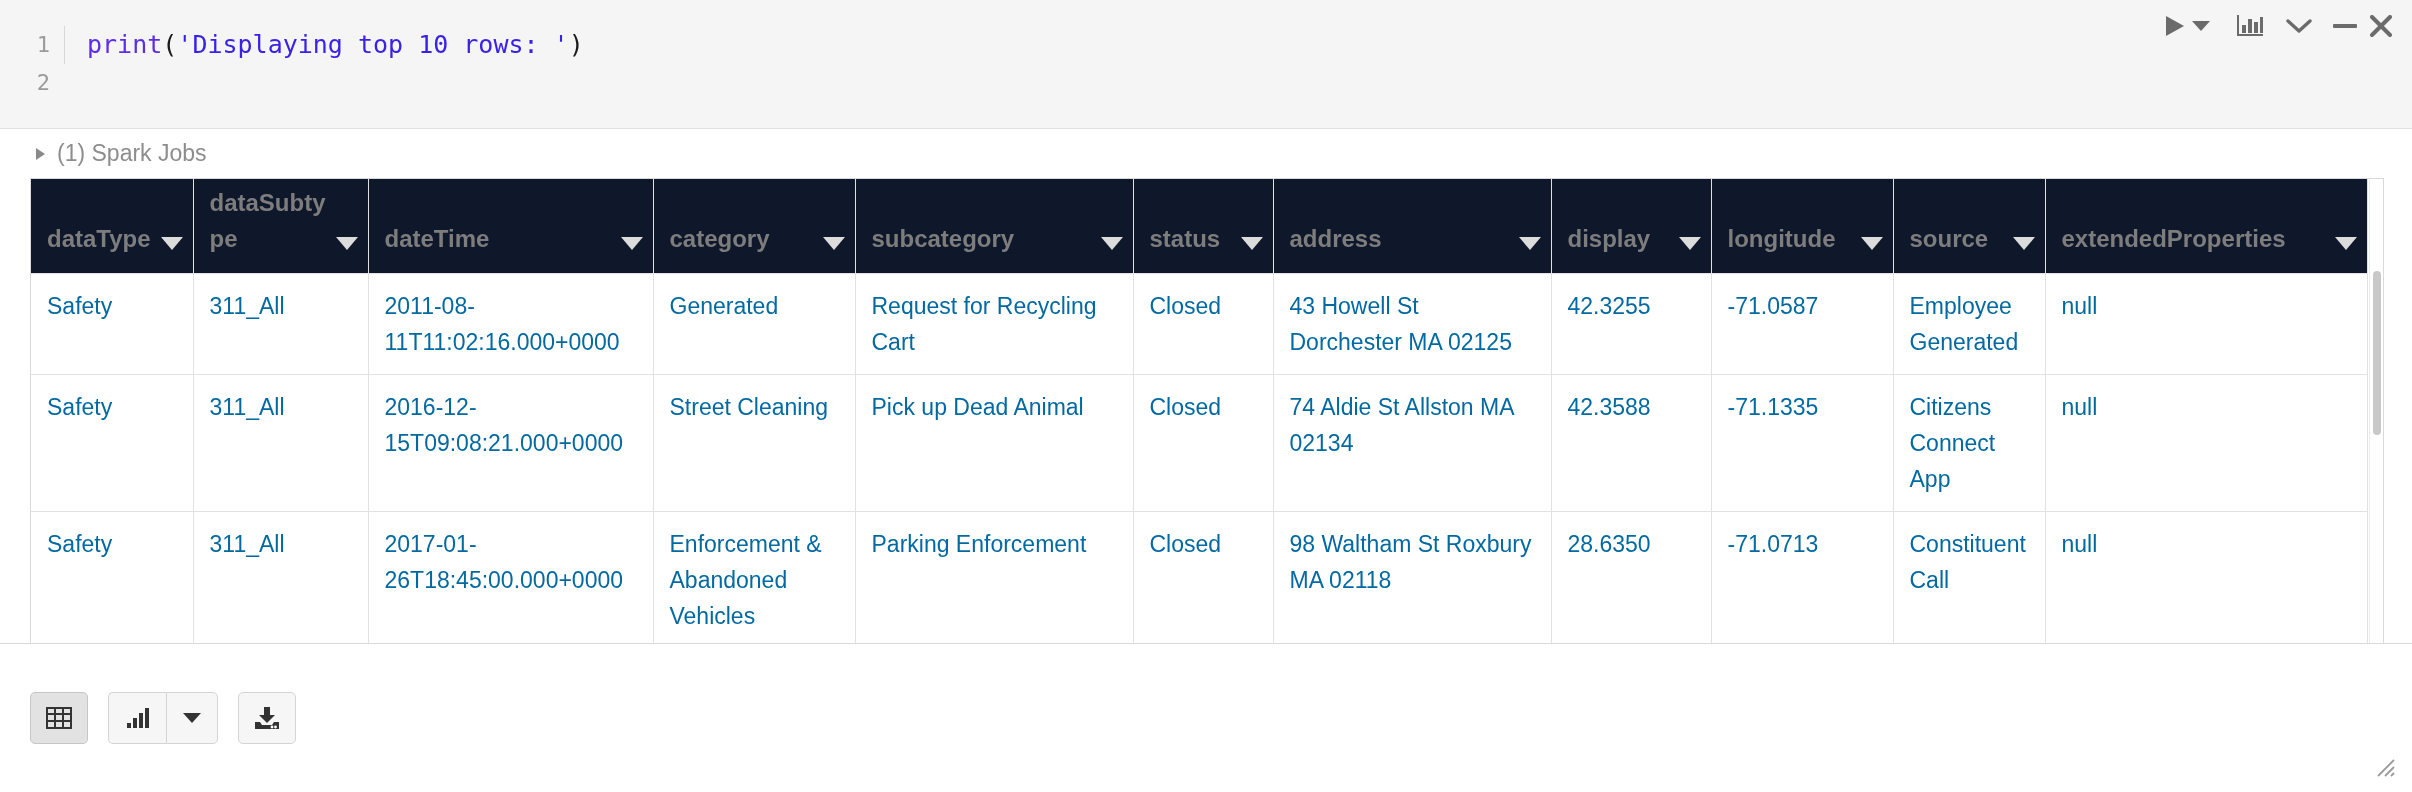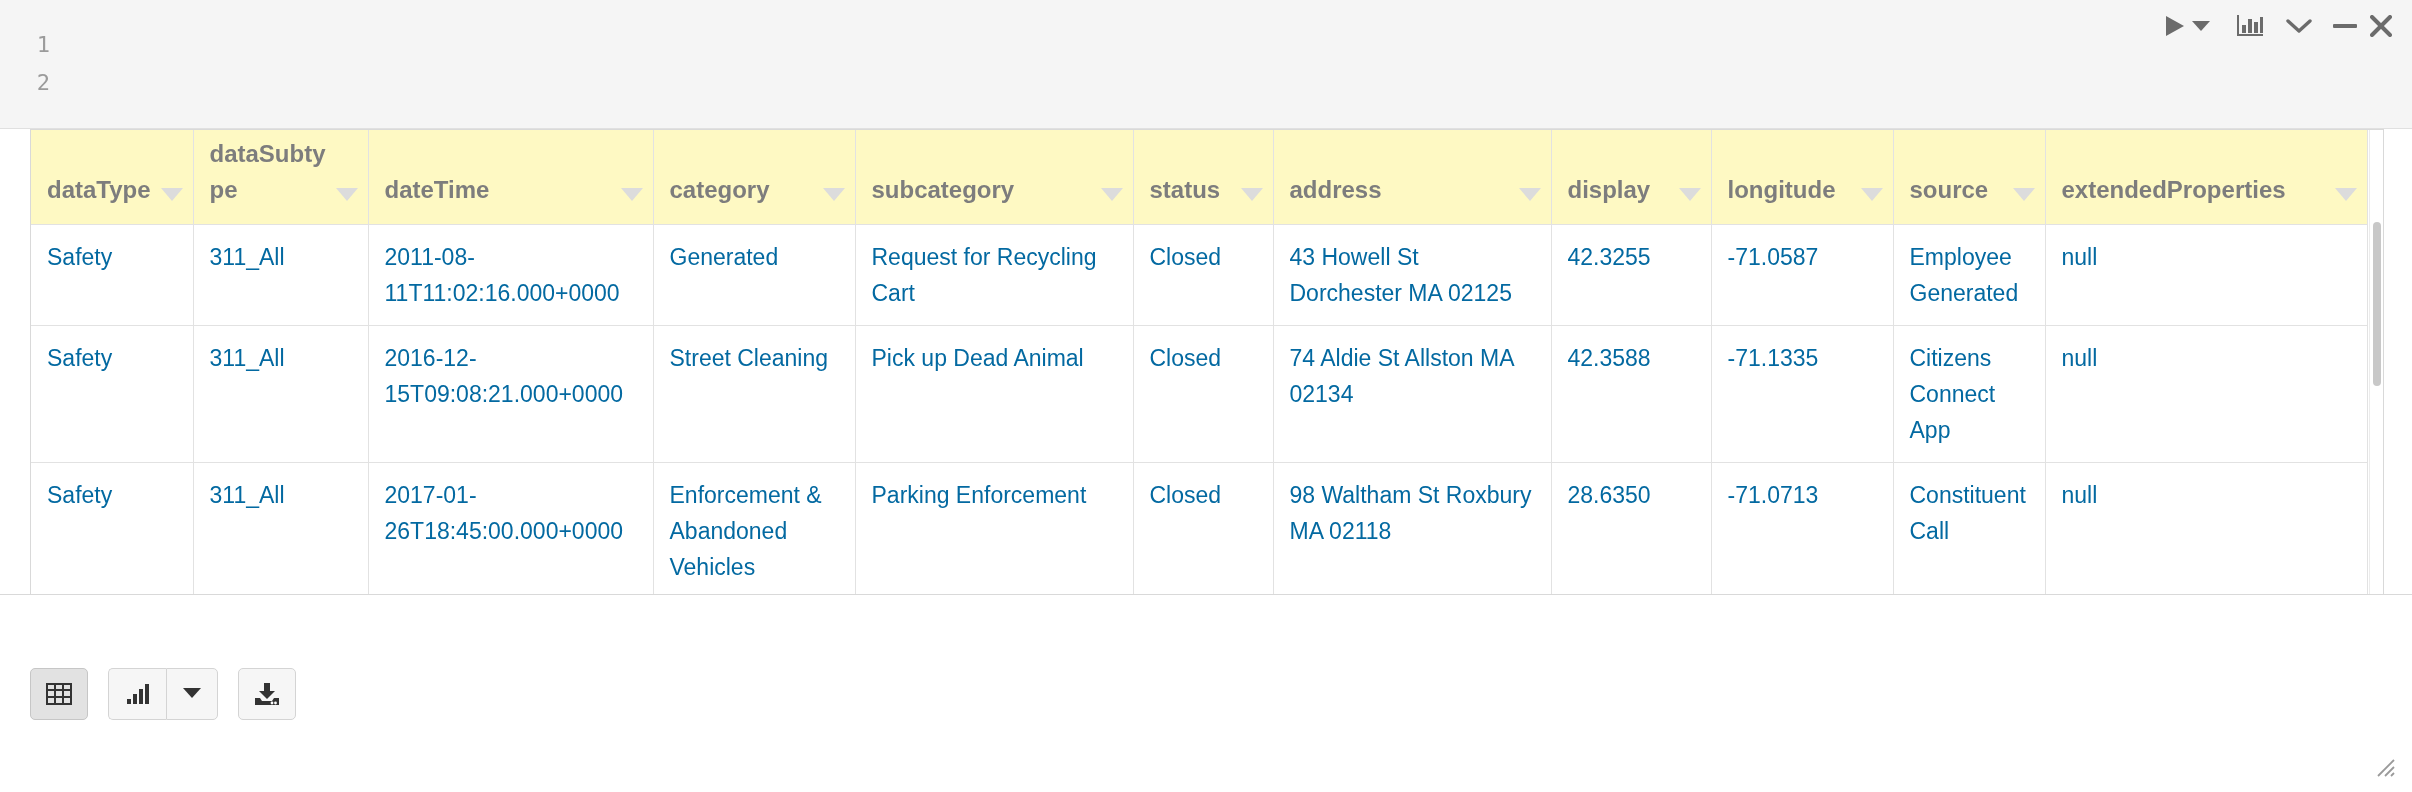--- a/index.html
+++ b/index.html
@@ -120,21 +120,21 @@
     text-align: left;
     padding: 14px 14px 14px 16px;
     font-size: 23px;
     line-height: 36px;
     font-family: "Liberation Sans", sans-serif;
     color: #0369a1;
     word-wrap: break-word;
     overflow-wrap: break-word;
   }
   table.grid th {
-    background: #fef9c3;
+    background: #0f172a;
     height: 88px;
     vertical-align: bottom;
     color: #7d7d7d;
     font-weight: bold;
     font-size: 24px;
     padding: 6px 10px 16px 16px;
     position: relative;
   }
   .th-inner { display: flex; align-items: flex-end; justify-content: space-between; gap: 6px; height:100%; }
   .th-label { overflow: hidden; }
@@ -208,21 +208,21 @@
     cursor: nwse-resize;
   }
 </style>
 </head>
 <body>
 
 <div id="app">
 
   <div class="code-area">
     <div class="code-lines" id="code-lines">
-        <div class="code-line"><span class="gutter">1</span></div>
+        <div class="code-line"><span class="gutter">1</span><span class="code-text"><span class="tok-fn">print</span><span class="tok-plain">(</span><span class="tok-str">'Displaying top 10 rows: '</span><span class="tok-plain">)</span></span></div>
         <div class="code-line"><span class="gutter">2</span></div>
       </div>
 
     <div class="cell-toolbar">
       <div class="tb-btn tb-play" title="Run">
         <svg width="22" height="24" viewBox="0 0 22 24">
             <polygon points="2,2 20,12 2,22" fill="#6b6b6b"></polygon>
           </svg>
       </div>
       <div class="tb-btn tb-caret">
@@ -252,20 +252,24 @@
       </div>
       <div class="tb-btn tb-close">
         <svg width="22" height="22" viewBox="0 0 22 22">
           <line x1="2" y1="2" x2="20" y2="20" stroke="#6b6b6b" stroke-width="4" stroke-linecap="round"></line>
           <line x1="20" y1="2" x2="2" y2="20" stroke="#6b6b6b" stroke-width="4" stroke-linecap="round"></line>
         </svg>
       </div>
     </div>
   </div>
 
+  <div class="spark-jobs">
+    <div class="spark-tri"></div>
+    <span class="spark-label">(1) Spark Jobs</span>
+  </div>
 
   <div class="grid-wrap">
     <table class="grid">
       <thead>
         <tr id="header-row">
             <th class="c0">
               <div class="th-inner">
                 <span class="th-label">dataType</span>
                 <span class="th-arrow"></span>
               </div>

